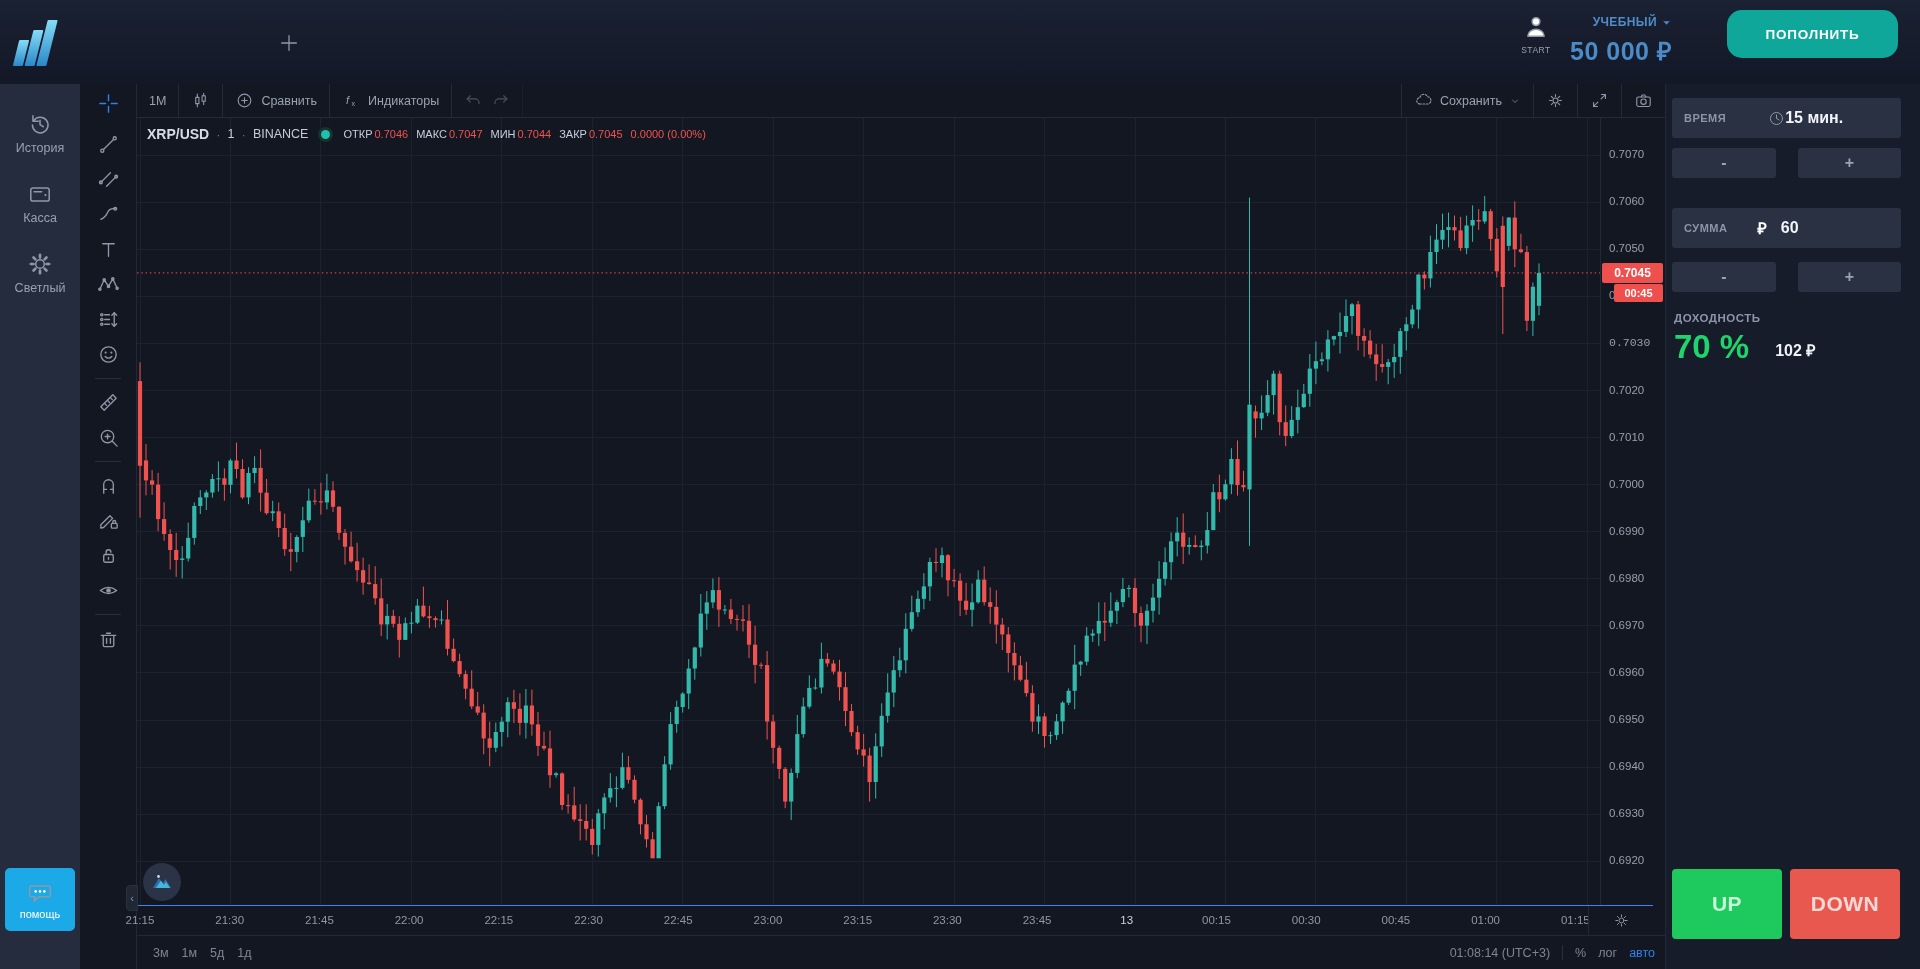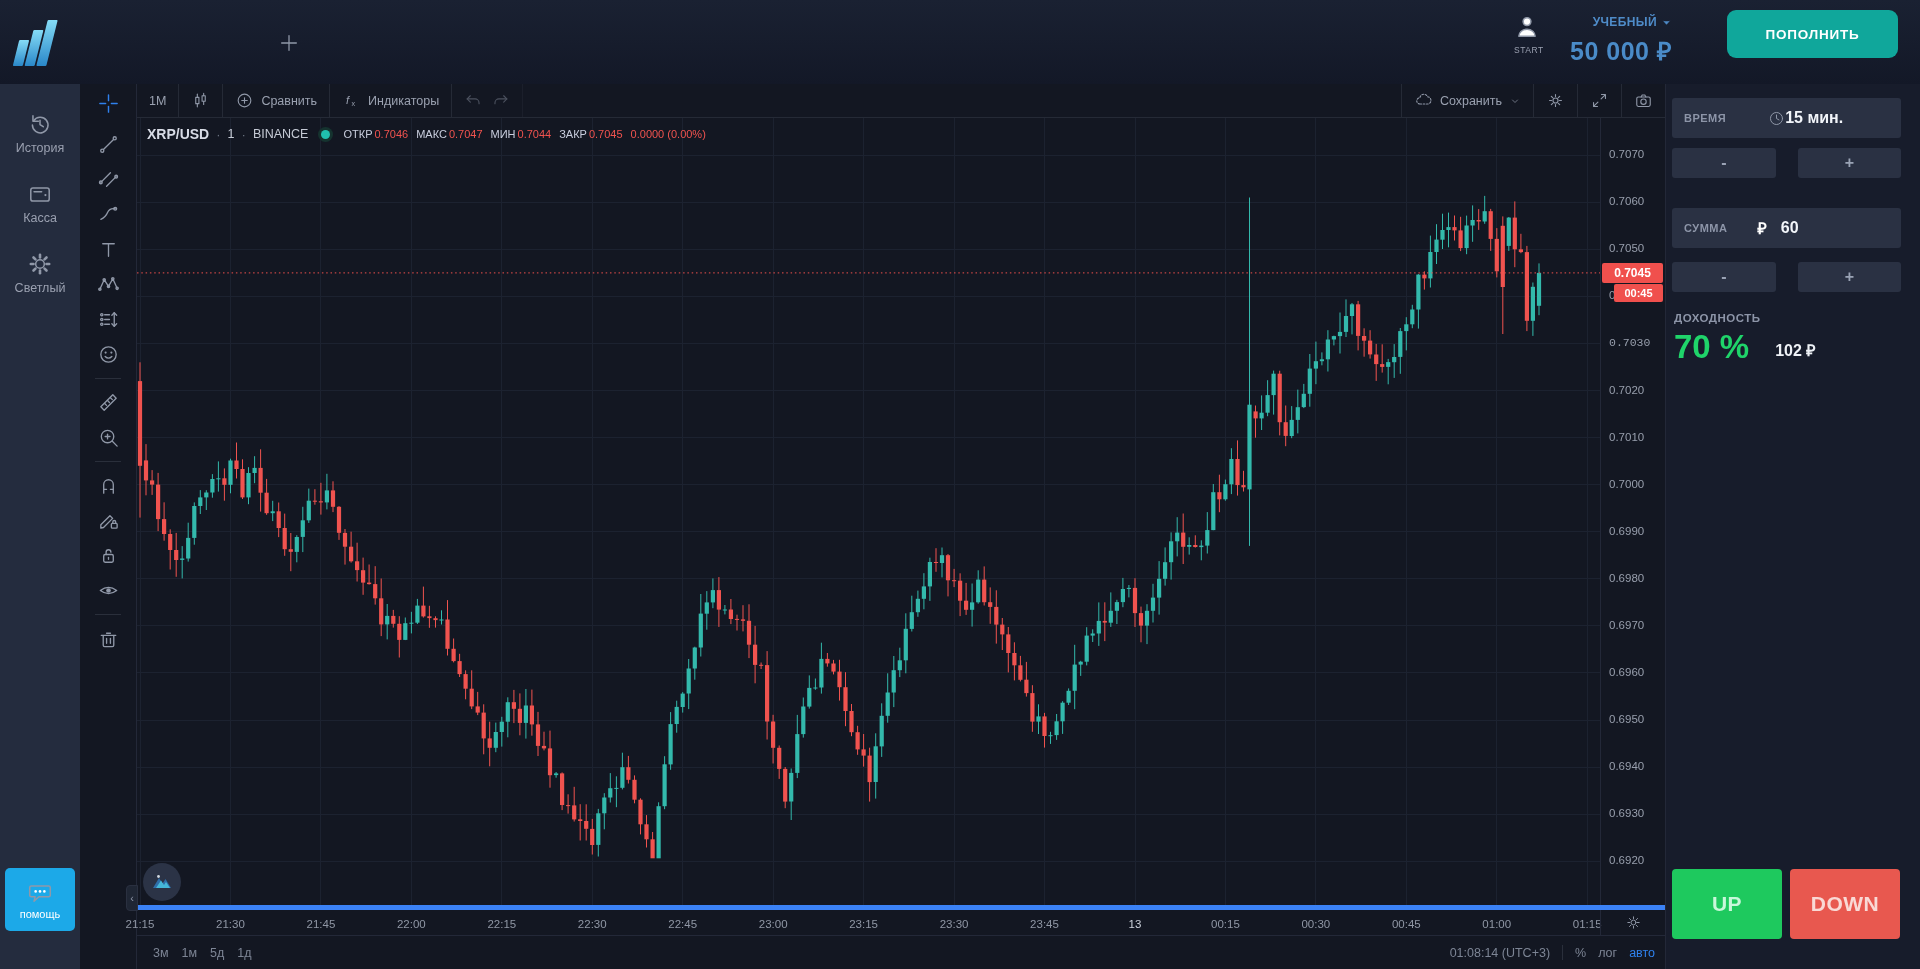--- a/index.html
+++ b/index.html
@@ -9,28 +9,28 @@
   
   #topbar{position:absolute;left:0;top:0;width:1920px;height:84px;background:linear-gradient(#1a2132,#131827);}
   #logo{position:absolute;left:16px;top:20px;width:52px;height:46px;display:flex;align-items:flex-end;gap:3px;}
   #logo .bar{width:10px;background:linear-gradient(#85dcf6,#2a88c9);transform:skewX(-14deg);border-radius:1px;}
   .tab{position:absolute;left:94px;top:14px;width:161px;height:70px;background:#1d2434;border-bottom:3px solid #20c86a;border-radius:3px 3px 0 0;display:flex;align-items:center;justify-content:center;gap:6px;font-size:13px;font-weight:bold;color:#e8ebf2;cursor:pointer;}
   .tab .payout{color:#2ade7f;}
   .tabx{position:absolute;right:8px;top:6px;width:12px;height:12px;}
   .tabx svg{width:12px;height:12px;stroke:#8b93a6;}
   .addtab{position:absolute;left:272px;top:26px;width:34px;height:34px;display:flex;align-items:center;justify-content:center;cursor:pointer;}
   .addtab svg{width:22px;height:22px;}
-  #acct{position:absolute;right:362px;top:14px;width:44px;cursor:pointer;}
+  #acct{position:absolute;right:362px;top:14px;width:44px;text-align:center;cursor:pointer;}
   #acct .ic{width:26px;height:26px;}
   #acct .lbl{font-size:8.5px;color:#9aa0b0;letter-spacing:.5px;margin-top:1px;}
   #balblock{position:absolute;right:248px;top:12px;text-align:right;}
   #acctype{font-size:12px;font-weight:bold;color:#4f8cc9;letter-spacing:.4px;cursor:pointer;display:inline-flex;align-items:center;gap:4px;}
   #acctype svg{width:11px;height:11px;stroke:#4f8cc9;}
   #balance{font-size:25px;font-weight:bold;color:#4a8bc8;margin-top:3px;letter-spacing:.5px;}
-  #deposit{position:absolute;right:22px;top:10px;width:171px;height:48px;background:#10a79b;border:none;border-radius:9px;color:#fff;font-size:13.5px;font-weight:bold;letter-spacing:.8px;cursor:pointer;}
+  #deposit{position:absolute;right:22px;top:10px;width:171px;height:48px;background:#10a79b;border:none;border-radius:15px;color:#fff;font-size:13.5px;font-weight:bold;letter-spacing:.8px;cursor:pointer;}
 
   
   #sidebar{position:absolute;left:0;top:84px;width:80px;height:885px;background:#242c3e;}
   .side-item{height:70px;display:flex;flex-direction:column;align-items:center;justify-content:center;gap:4px;cursor:pointer;}
   .side-item .ic{width:26px;height:26px;}
   .side-item .lbl{font-size:12.5px;color:#9aa0b0;}
   #sidebarItems{padding-top:14px;}
   #helpBtn{position:absolute;left:5px;top:868px;width:70px;height:63px;background:#1ca9e8;border-radius:5px;display:flex;flex-direction:column;align-items:center;justify-content:center;gap:2px;cursor:pointer;z-index:5;}
   #helpBtn .ic{width:30px;height:26px;}
   #helpBtn .lbl{font-size:11px;color:#fff;}
@@ -64,21 +64,21 @@
 
   #logoBadge{position:absolute;left:6px;top:745px;width:38px;height:38px;border-radius:50%;background:#2b3346;display:flex;align-items:center;justify-content:center;}
   #logoBadge svg{width:24px;height:24px;}
   #collapseHandle{position:absolute;left:46px;top:801px;width:12px;height:26px;background:#1f2634;border:1px solid #2a3040;border-radius:4px 0 0 4px;color:#8b93a6;font-size:11px;display:flex;align-items:center;justify-content:center;cursor:pointer;z-index:4;}
 
   #priceScale{position:absolute;right:0;top:34px;width:65px;bottom:64px;border-left:1px solid #232838;font-size:11.5px;color:#989fad;}
   .ptick{position:absolute;left:8px;}
   #priceTag{position:absolute;left:1px;right:2px;height:20px;background:#f0504d;color:#fff;font-size:12px;font-weight:bold;display:flex;align-items:center;justify-content:center;border-radius:2px;z-index:3;}
   #countTag{position:absolute;left:13px;right:2px;height:18px;background:#f0504d;color:#fff;font-size:11px;font-weight:bold;display:flex;align-items:center;justify-content:center;border-radius:2px;z-index:3;}
 
-  #timeAxis{position:absolute;left:57px;right:0;bottom:34px;height:30px;border-top:5px solid #3b82f6;}
+  #timeAxis{position:absolute;left:57px;right:12px;bottom:34px;height:30px;border-top:1px solid #3b82f6;}
   #timeInner{position:absolute;left:0;top:0;bottom:0;right:65px;font-size:11.5px;color:#9097a5;}
   .ttick{position:absolute;top:8px;transform:translateX(-50%);}
   .ttick.day{color:#cdd2dc;}
   #gearCell{position:absolute;right:0;top:0;bottom:0;width:65px;border-left:1px solid #232838;display:flex;align-items:center;justify-content:center;cursor:pointer;}
   #gearCell .ic{width:17px;height:17px;}
 
   #footerBar{position:absolute;left:57px;right:0;bottom:0;height:34px;border-top:1px solid #232838;display:flex;align-items:center;font-size:12.5px;color:#7d8595;}
   #ranges{display:flex;gap:13px;padding-left:16px;}
   #ranges span{cursor:pointer;}
   #footRight{margin-left:auto;display:flex;align-items:center;gap:12px;padding-right:10px;}

